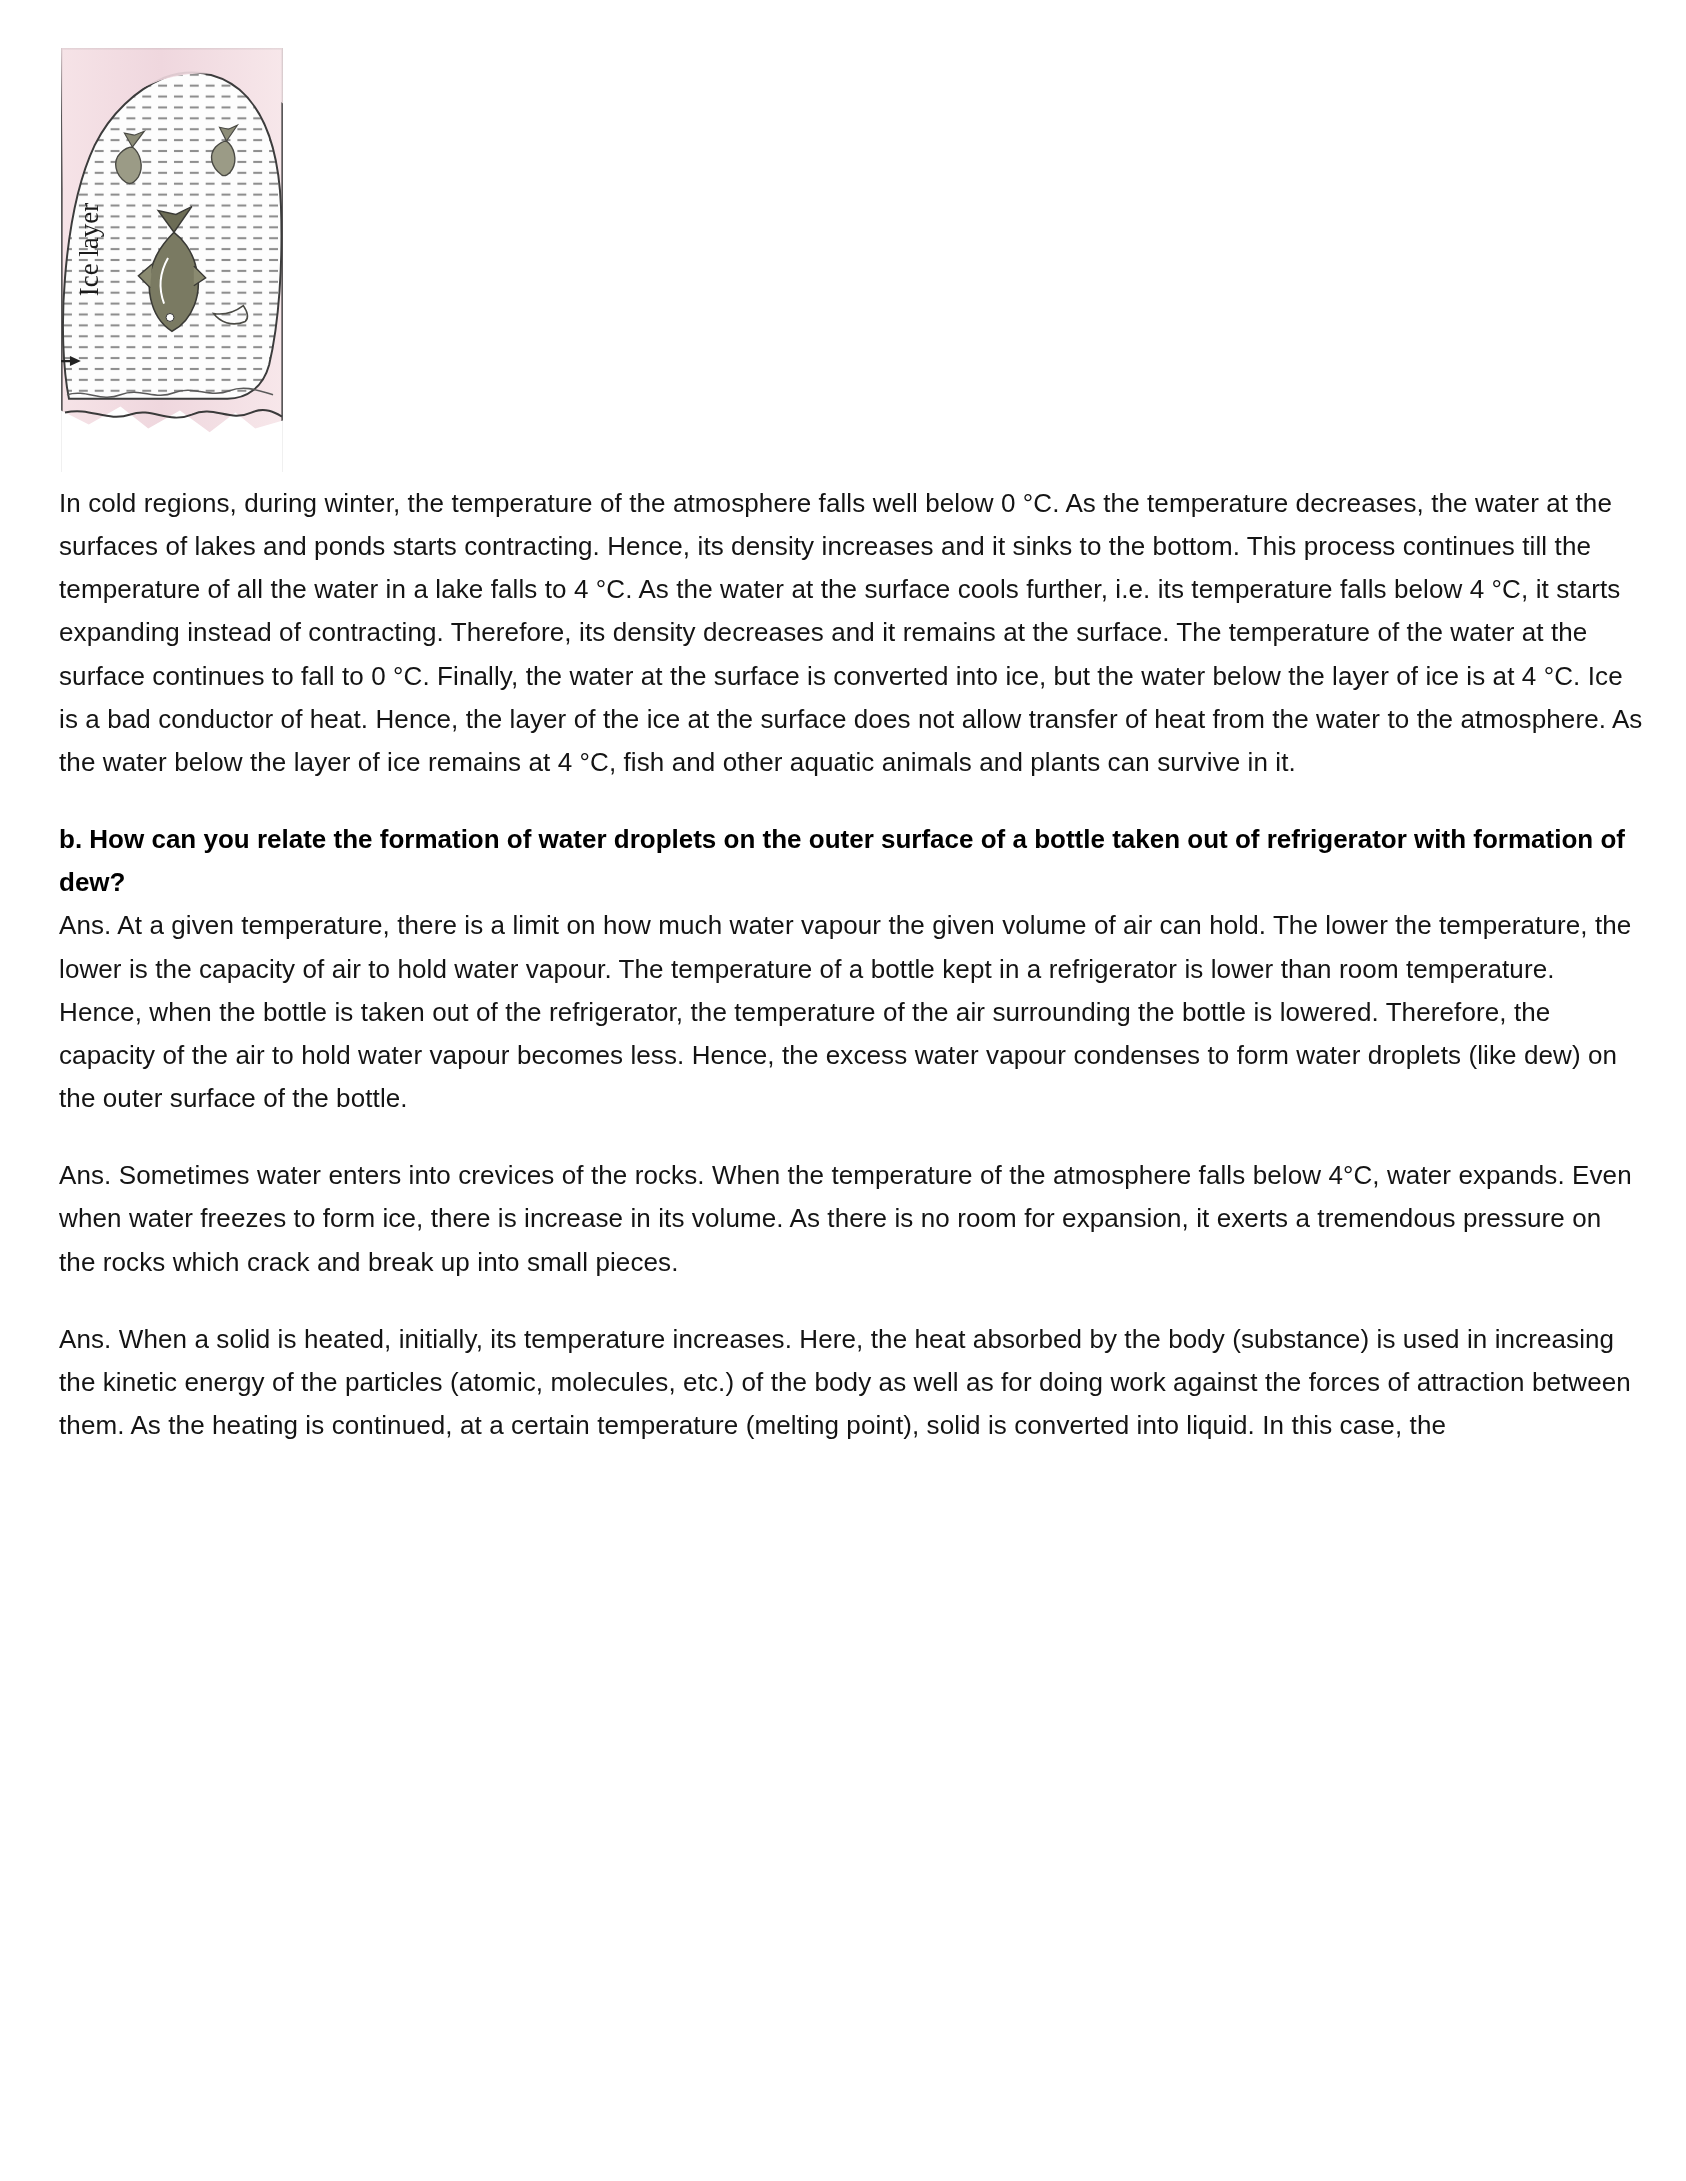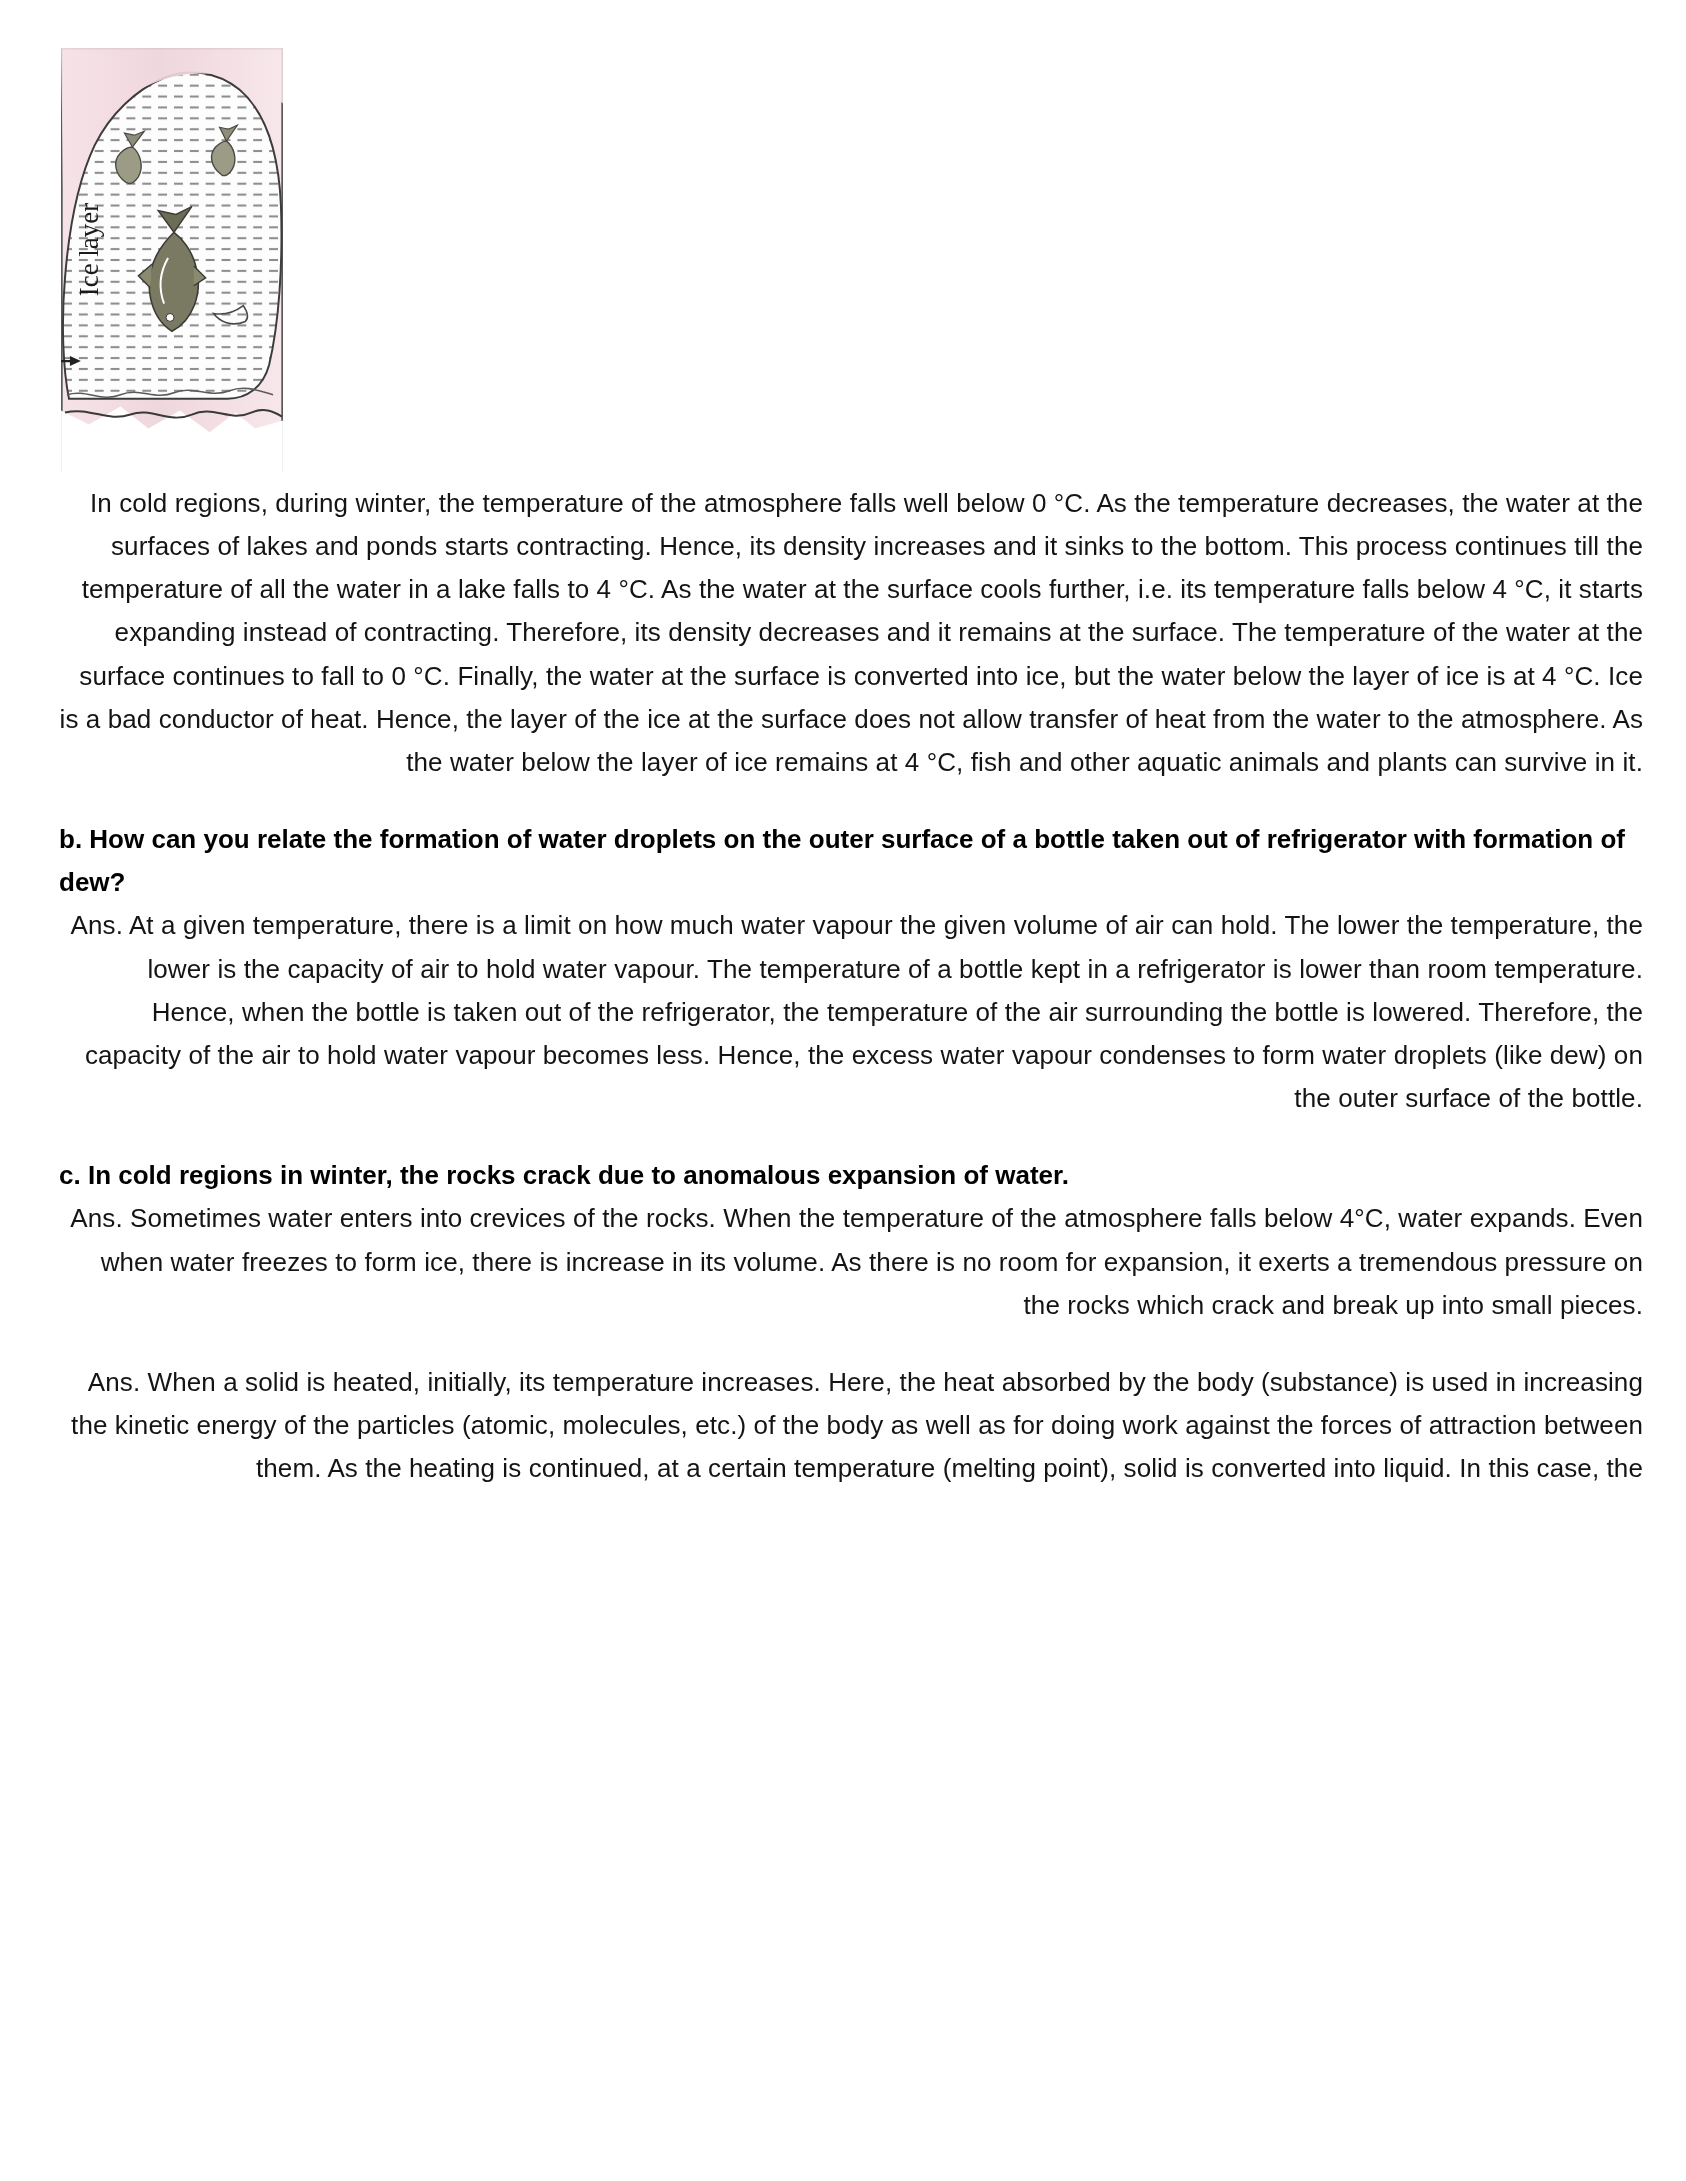--- a/index.html
+++ b/index.html
@@ -53,21 +53,21 @@
   }
   .lake-svg { display: block; width: 424px; height: 222px; }
 
   
   p.para {
     margin: 0;
     font-size: 26px;
     line-height: 1.66;
     letter-spacing: 0.1px;
     color: #141414;
-    text-align: right;
+    text-align: left;
   }
   .q {
     font-weight: bold;
     font-size: 26px;
     line-height: 1.66;
     margin: 0;
     color: #000;
   }
   .ans-label { font-weight: normal; }
   .gap-lg { height: 34px; }
@@ -157,21 +157,20 @@
 
     <p class="para">In cold regions, during winter, the temperature of the atmosphere falls well below 0 °C. As the temperature decreases, the water at the surfaces of lakes and ponds starts contracting. Hence, its density increases and it sinks to the bottom. This process continues till the temperature of all the water in a lake falls to 4 °C. As the water at the surface cools further, i.e. its temperature falls below 4 °C, it starts expanding instead of contracting. Therefore, its density decreases and it remains at the surface. The temperature of the water at the surface continues to fall to 0 °C. Finally, the water at the surface is converted into ice, but the water below the layer of ice is at 4 °C. Ice is a bad conductor of heat. Hence, the layer of the ice at the surface does not allow transfer of heat from the water to the atmosphere. As the water below the layer of ice remains at 4 °C, fish and other aquatic animals and plants can survive in it.</p>
 
     <div class="gap-lg"></div>
 
     <p class="q">b. How can you relate the formation of water droplets on the outer surface of a bottle taken out of refrigerator with formation of dew?</p>
     <p class="para"><span class="ans-label">Ans.</span><span> At a given temperature, there is a limit on how much water vapour the given volume of air can hold. The lower the temperature, the lower is the capacity of air to hold water vapour. The temperature of a bottle kept in a refrigerator is lower than room temperature. Hence, when the bottle is taken out of the refrigerator, the temperature of the air surrounding the bottle is lowered. Therefore, the capacity of the air to hold water vapour becomes less. Hence, the excess water vapour condenses to form water droplets (like dew) on the outer surface of the bottle.</span></p>
 
     <div class="gap-lg"></div>
 
-    <p class="q">c. In cold regions in winter, the rocks crack due to anomalous expansion of water.</p>
     <p class="para"><span class="ans-label">Ans.</span><span> Sometimes water enters into crevices of the rocks. When the temperature of the atmosphere falls below 4°C, water expands. Even when water freezes to form ice, there is increase in its volume. As there is no room for expansion, it exerts a tremendous pressure on the rocks which crack and break up into small pieces.</span></p>
 
     <div class="gap-lg"></div>
 
     <p class="para"><span class="ans-label">Ans.</span><span> When a solid is heated, initially, its temperature increases. Here, the heat absorbed by the body (substance) is used in increasing the kinetic energy of the particles (atomic, molecules, etc.) of the body as well as for doing work against the forces of attraction between them. As the heating is continued, at a certain temperature (melting point), solid is converted into liquid. In this case, the</span></p>
 
   </div>
 </div>
 
 

